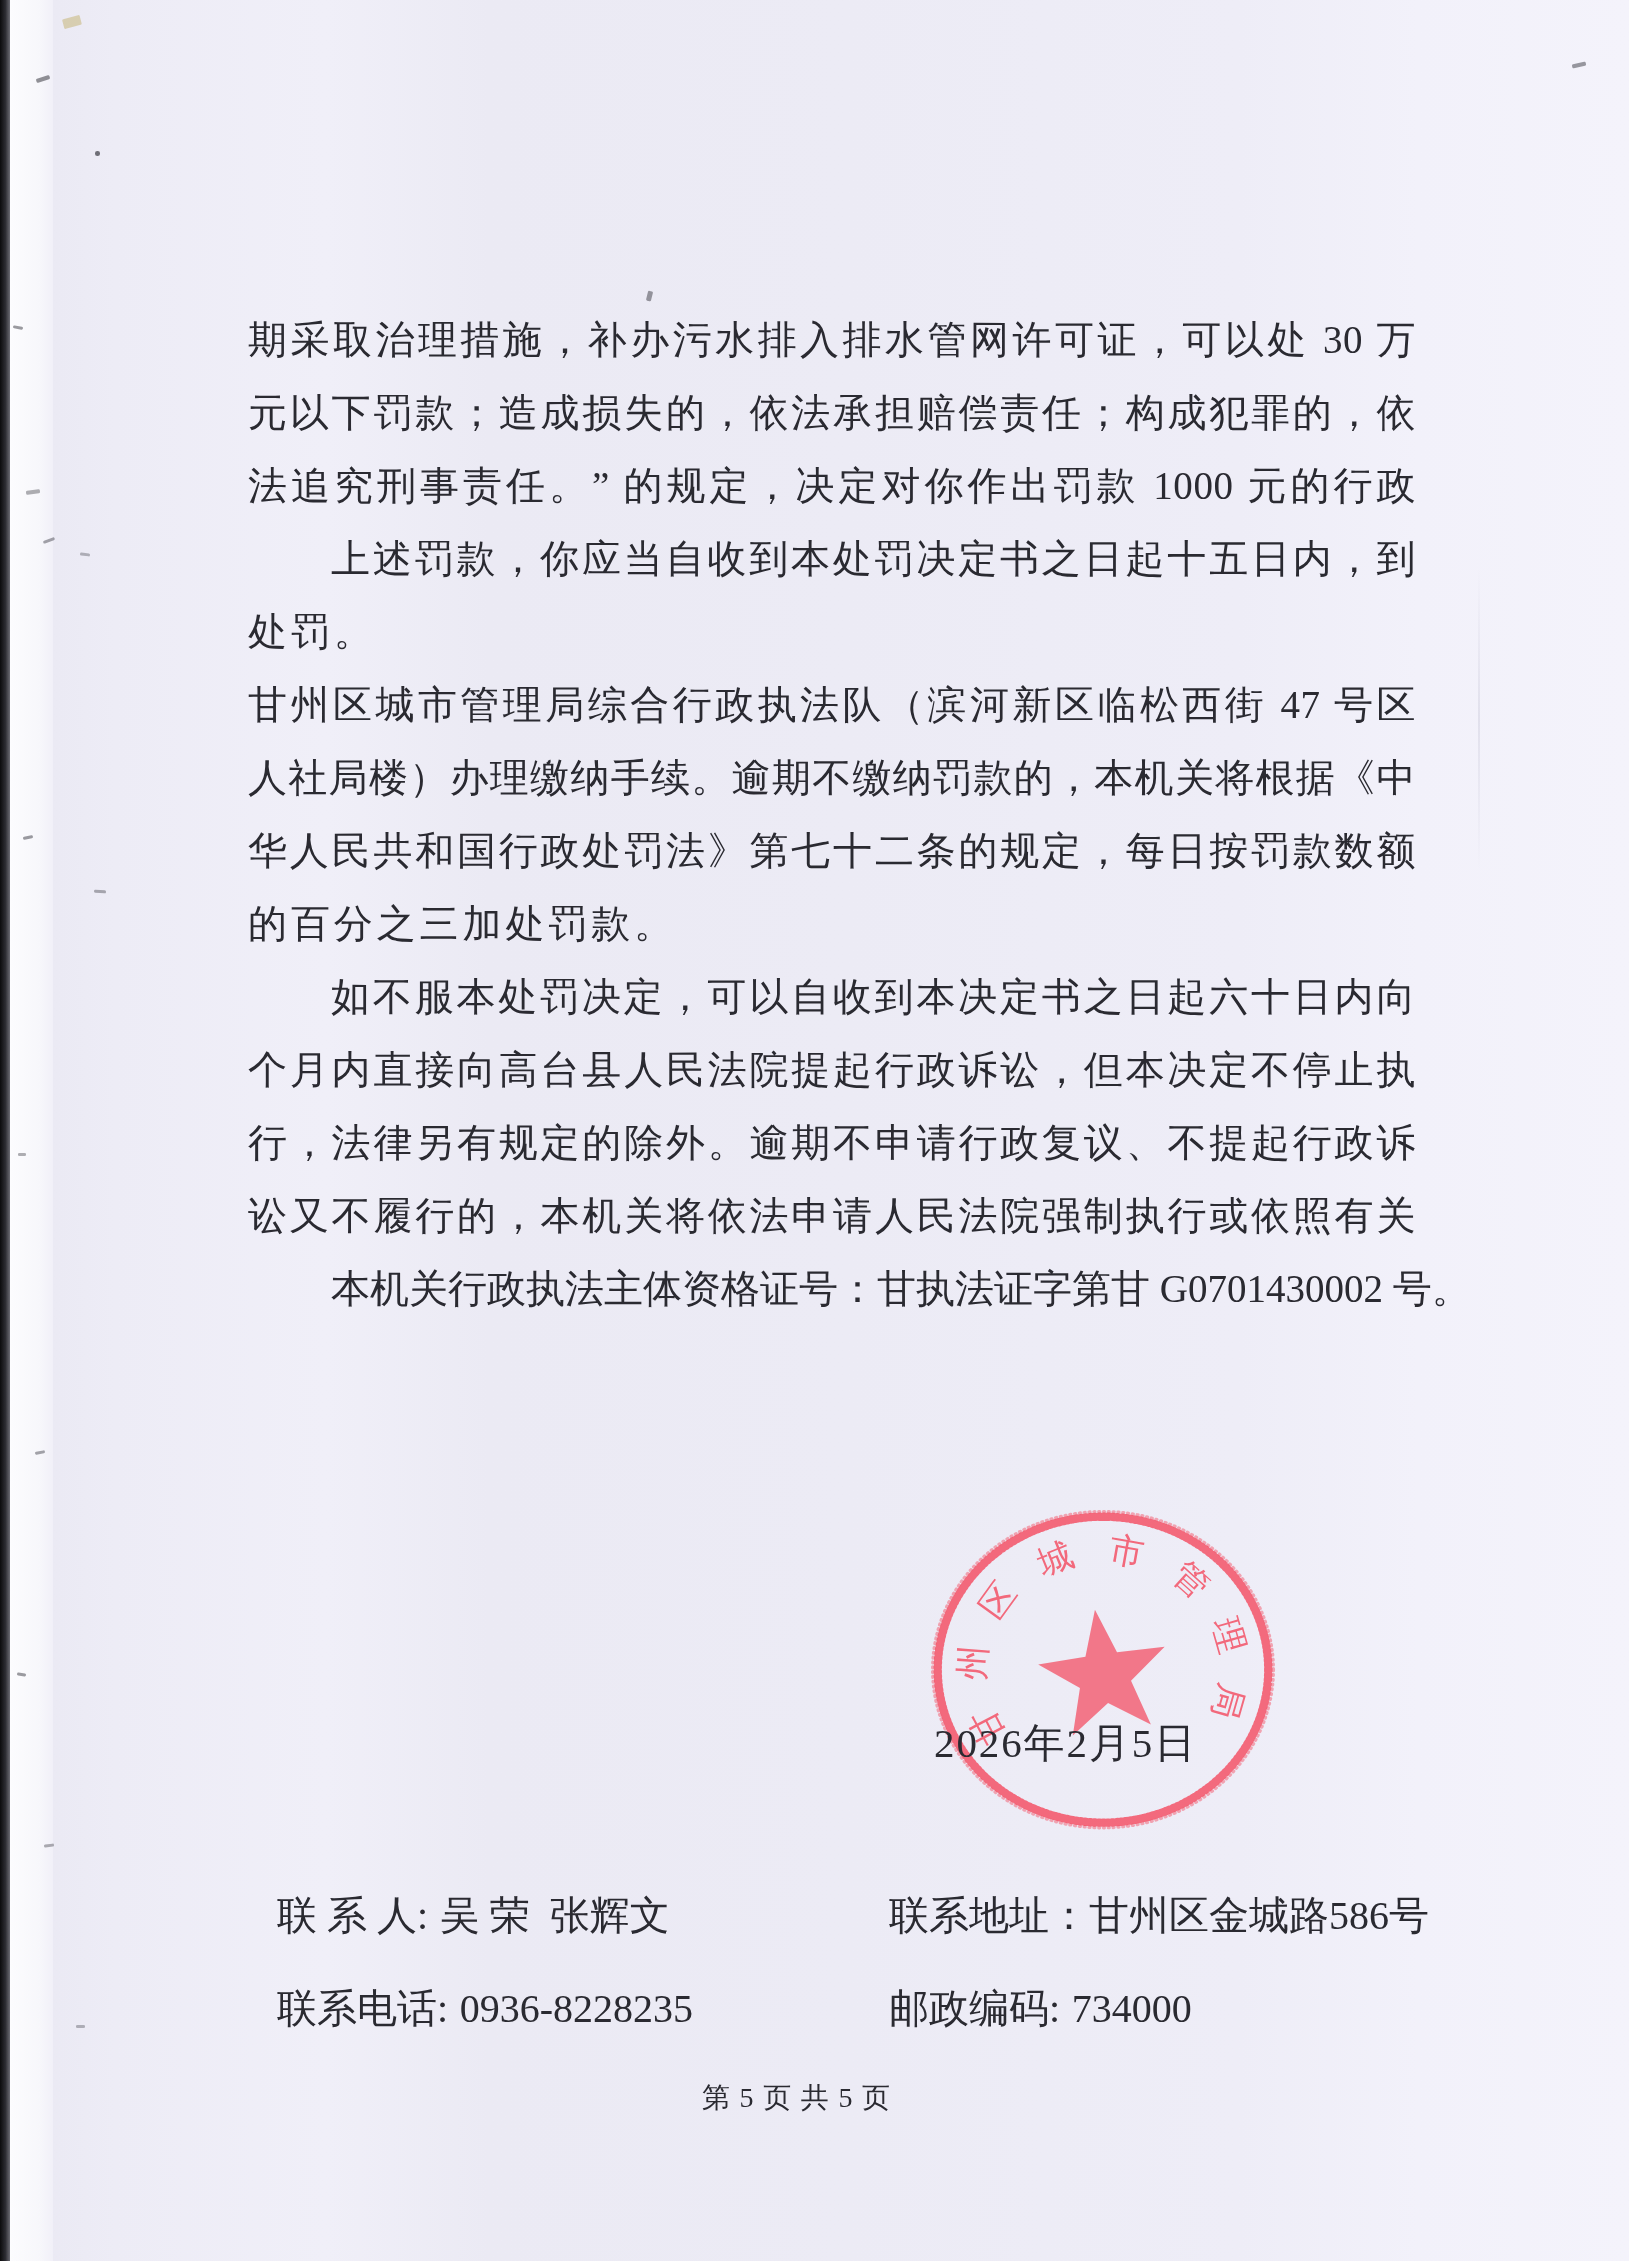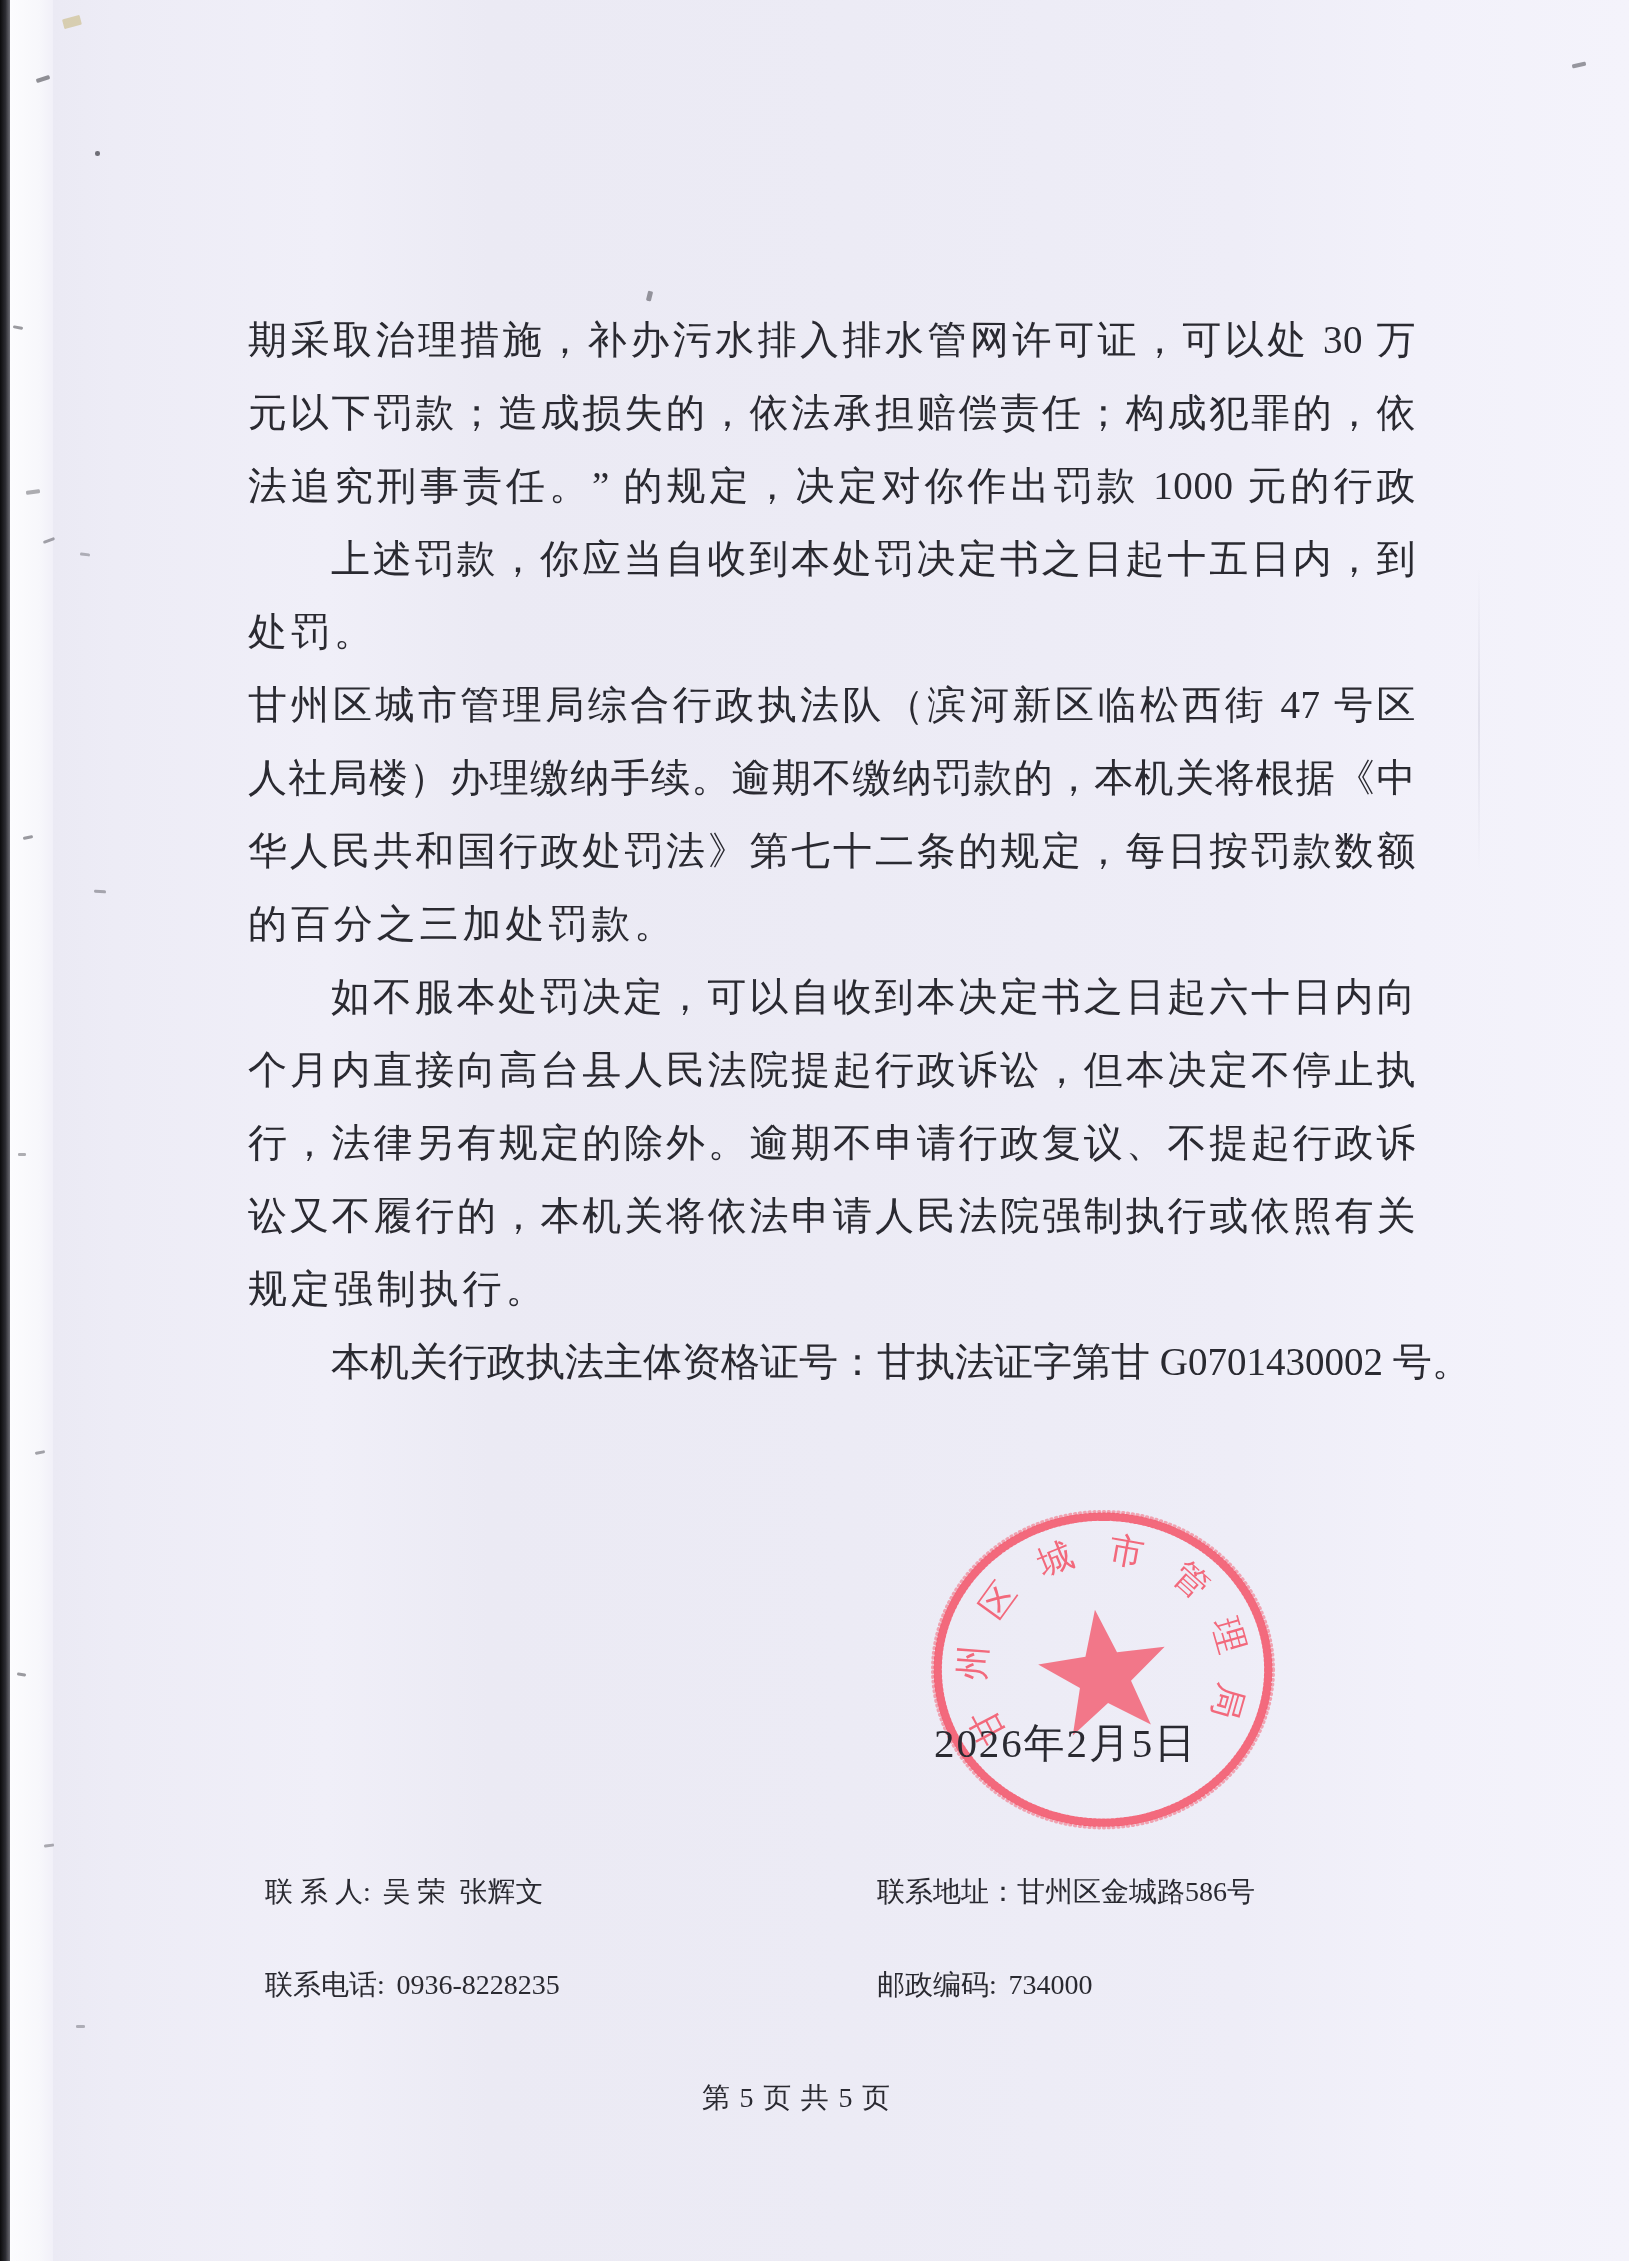--- a/index.html
+++ b/index.html
@@ -32,21 +32,21 @@
   .sig-org{position:absolute;left:896px;top:1624px;font-size:41px;letter-spacing:6.4px;white-space:pre;z-index:3;}
   .sig-date{position:absolute;left:934px;top:1716px;font-size:41px;letter-spacing:1.9px;white-space:pre;z-index:3;}
   
   .stamp{position:absolute;left:919px;top:1507px;z-index:2;}
   .seal-ring{fill:none;stroke:#f4495e;stroke-width:13;stroke-dasharray:2.5 4.5;stroke-linecap:round;opacity:.8;}
   .seal-ring2{fill:none;stroke:#f4495e;stroke-width:5;stroke-dasharray:1.5 6;stroke-linecap:round;opacity:.45;}
   .star{fill:#f4495e;opacity:.72;}
   .arc-ch{font-size:54px;fill:#f4495e;opacity:.8;text-anchor:middle;
     font-family:"Liberation Serif","DejaVu Serif",serif;}
   
-  .contact{position:absolute;font-size:28px;white-space:pre;}
+  .contact{position:absolute;font-size:40px;white-space:pre;}
   .contact .val{margin-left:11.6px;}
   .c-person{left:237px;top:1841px;}
   .c-address{left:849px;top:1841px;}
   .c-phone{left:237px;top:1934px;}
   .c-post{left:849px;top:1934px;}
   
   .footer{position:absolute;left:702px;top:2079px;font-size:28px;letter-spacing:1.3px;white-space:pre;}
 </style>
 </head>
 <body>
@@ -81,21 +81,20 @@
       <div class="bline j ind">上述罚款，你应当自收到本处罚决定书之日起十五日内，到</div>
       <div class="bline nj">处罚。</div>
       <div class="bline j">甘州区城市管理局综合行政执法队（滨河新区临松西街 47 号区</div>
       <div class="bline j">人社局楼）办理缴纳手续。逾期不缴纳罚款的，本机关将根据《中</div>
       <div class="bline j">华人民共和国行政处罚法》第七十二条的规定，每日按罚款数额</div>
       <div class="bline nj">的百分之三加处罚款。</div>
       <div class="bline j ind">如不服本处罚决定，可以自收到本决定书之日起六十日内向</div>
       <div class="bline j">个月内直接向高台县人民法院提起行政诉讼，但本决定不停止执</div>
       <div class="bline j">行，法律另有规定的除外。逾期不申请行政复议、不提起行政诉</div>
       <div class="bline j">讼又不履行的，本机关将依法申请人民法院强制执行或依照有关</div>
-      <div class="bline nj">规定强制执行。</div>
       <div class="bline nj ind tight">本机关行政执法主体资格证号：甘执法证字第甘 G0701430002 号。</div>
     </div>
 
   <svg class="stamp" width="368" height="326" viewBox="0 0 570 505">
     <ellipse class="seal-ring" cx="285" cy="252" rx="256" ry="237"></ellipse>
     <ellipse class="seal-ring2" cx="285" cy="252" rx="264" ry="245"></ellipse>
     <polygon id="starPoly" class="star" points="272.5,159.0 306.7,224.9 380.5,216.4 328.4,269.3 359.2,336.8 292.8,303.6 238.2,353.8 249.3,280.4 184.6,243.9 257.8,231.8"></polygon>
     <g id="arcChars" transform="rotate(-6 285 252)">
         <text x="96.8" y="321.7" dy="0.35em" transform="rotate(-112.0 96.8 321.7)" class="arc-ch">甘</text>
         <text x="85.1" y="219.7" dy="0.35em" transform="rotate(-80.0 85.1 219.7)" class="arc-ch">州</text>

